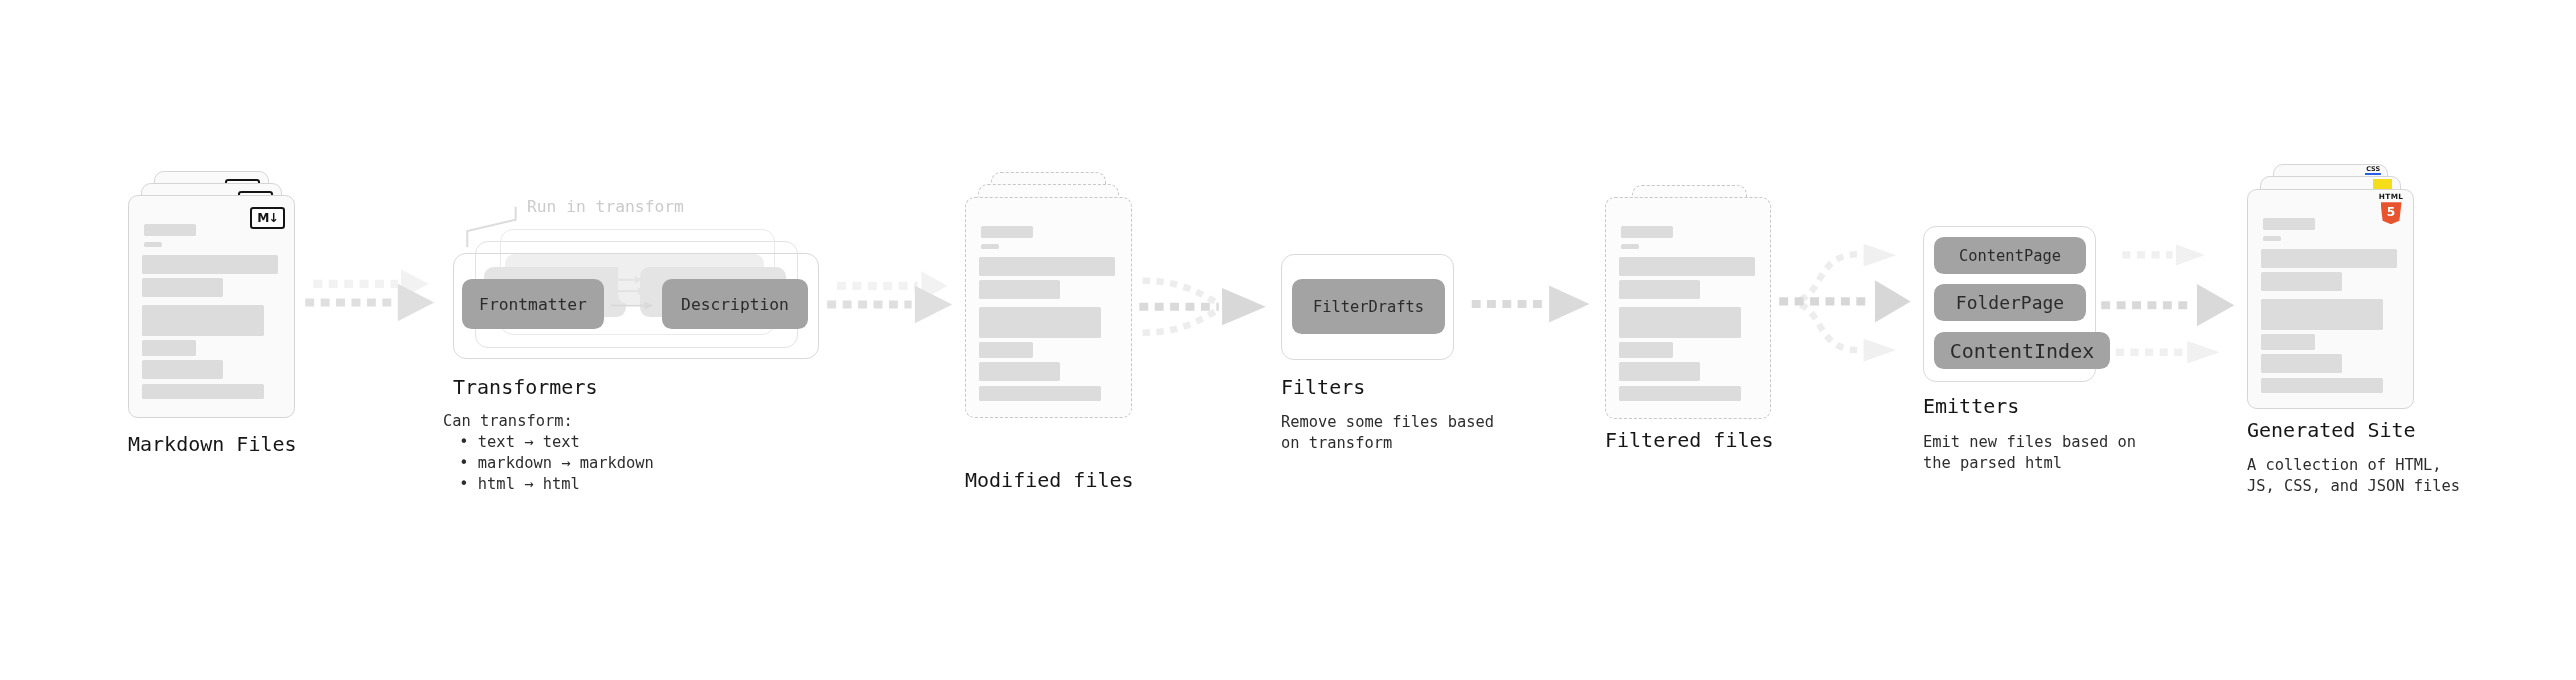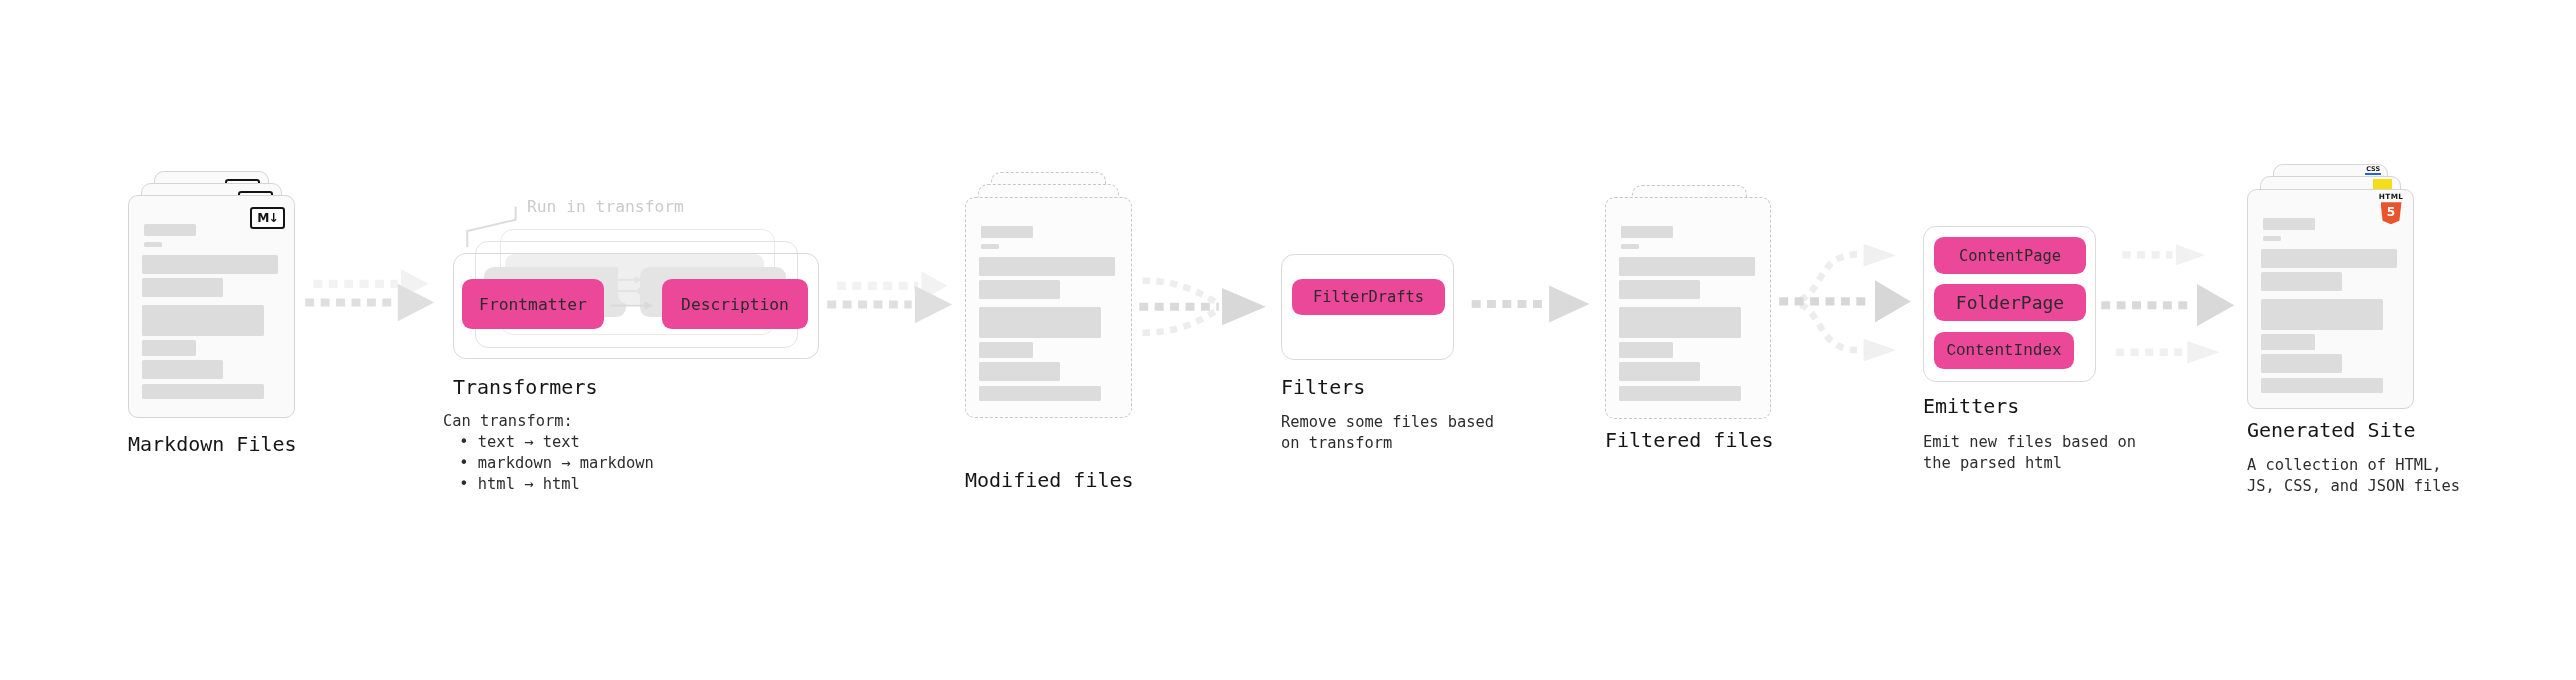--- a/index.html
+++ b/index.html
@@ -12,21 +12,21 @@
   .bar{position:absolute;background:#dcdcdc;border-radius:1.6px;}
 
   
   .mdicon{position:absolute;top:10.6px;right:9px;width:31px;height:18.7px;background:#fdfdfd;
           border:2.4px solid #141414;border-radius:3.3px;display:flex;align-items:center;justify-content:center;
           font-family:"DejaVu Sans","Liberation Sans",sans-serif;font-weight:bold;font-size:12.2px;color:#141414;letter-spacing:-0.8px;line-height:1;}
 
   
   .shell{position:absolute;border:1.6px solid #d9d9d9;border-radius:13px;box-sizing:border-box;background:transparent;}
   .shell.filled{background:#ffffff;}
-  .pill{position:absolute;background:#ec4899;border-radius:9.8px;display:flex;align-items:center;justify-content:center;
+  .pill{position:absolute;background:#a3a3a3;border-radius:9.8px;display:flex;align-items:center;justify-content:center;
         font-size:16.3px;color:#2b2b2b;}
   .pill.ghost1{background:#e4e4e4;}
   .pill.ghost2{background:#efefef;}
 
   .label{position:absolute;font-size:20px;color:#161616;white-space:nowrap;}
   .desc{position:absolute;font-size:15.4px;color:#2d2d2d;line-height:21px;white-space:nowrap;}
   .note{position:absolute;font-size:16.3px;color:#cbcbcb;white-space:nowrap;}
 
   
   .jsbadge{position:absolute;top:1.6px;right:8.1px;width:18.7px;height:10.6px;background:#f5de19;}
@@ -128,21 +128,21 @@
   <div class="label" style="left:965px;top:428px;margin-top:40px;">Modified files</div>
 
   <svg style="left:1136px;top:271px;" width="138" height="73" viewBox="0 0 170 90">
     <path d="M 8,12 C 55,12 75,26 98,38" fill="none" stroke="#ededed" stroke-width="8" stroke-dasharray="9 8"></path>
     <path d="M 8,76 C 55,76 75,62 98,50" fill="none" stroke="#ededed" stroke-width="8" stroke-dasharray="9 8"></path>
     <line x1="4" y1="44" x2="102" y2="44" stroke="#dadada" stroke-width="10" stroke-dasharray="11 8"></line>
     <polygon points="106,21 106,67 160,44" fill="#d8d8d8"></polygon>
   </svg>
 
   <div class="shell filled" style="left:1281px;top:254px;width:173px;height:106px;border-color:#dadada;"></div>
-  <div class="pill" style="left:1292px;top:279px;width:153px;height:36px;font-size:15.4px;">FilterDrafts</div>
+  <div class="pill" style="left:1292px;top:279px;width:153px;height:55px;font-size:15.4px;">FilterDrafts</div>
   <div class="label" style="left:1281px;top:375px;">Filters</div>
   <div class="desc" style="left:1281px;top:412px;">
     <div>Remove some files based</div>
     <div>on transform</div>
   </div>
 
   <svg style="left:1468px;top:279px;" width="130" height="50" viewBox="0 0 160 62">
     <line x1="4" y1="31" x2="96" y2="31" stroke="#dadada" stroke-width="10" stroke-dasharray="11 8"></line>
     <polygon points="100,8 100,54 150,31" fill="#dadada"></polygon>
   </svg>
@@ -165,21 +165,21 @@
     <polygon points="108,2 108,30 148,16" fill="#f0f0f0"></polygon>
     <path d="M 30,77 C 58,88 52,132 100,133" fill="none" stroke="#ededed" stroke-width="8" stroke-dasharray="9 8"></path>
     <polygon points="108,119 108,147 148,133" fill="#f0f0f0"></polygon>
     <line x1="4" y1="73" x2="118" y2="73" stroke="#d7d7d7" stroke-width="10" stroke-dasharray="11 8"></line>
     <polygon points="122,47 122,99 166,73" fill="#d7d7d7"></polygon>
   </svg>
 
   <div class="shell filled" style="left:1923px;top:226px;width:173px;height:156px;border-color:#dadada;"></div>
   <div class="pill" style="left:1934px;top:237px;width:152px;height:37px;font-size:15.4px;">ContentPage</div>
   <div class="pill" style="left:1934px;top:284px;width:152px;height:37px;font-size:18px;">FolderPage</div>
-  <div class="pill" style="left:1934px;top:332px;width:140px;height:37px;font-size:16px;font-family:Liberation Mono, monospace;">ContentIndex</div>
+  <div class="pill" style="left:1934px;top:332px;width:176px;height:37px;font-size:20px;">ContentIndex</div>
   <div class="label" style="left:1923px;top:394px;">Emitters</div>
   <div class="desc" style="left:1923px;top:432px;">
     <div>Emit new files based on</div>
     <div>the parsed html</div>
   </div>
 
   <svg style="left:2098px;top:241px;" width="146" height="130" viewBox="0 0 180 160">
     <line x1="30" y1="17" x2="92" y2="17" stroke="#f0f0f0" stroke-width="9" stroke-dasharray="10 8"></line>
     <polygon points="96,4 96,30 132,17" fill="#f1f1f1"></polygon>
     <line x1="4" y1="79" x2="118" y2="79" stroke="#d9d9d9" stroke-width="10" stroke-dasharray="11 8"></line>

